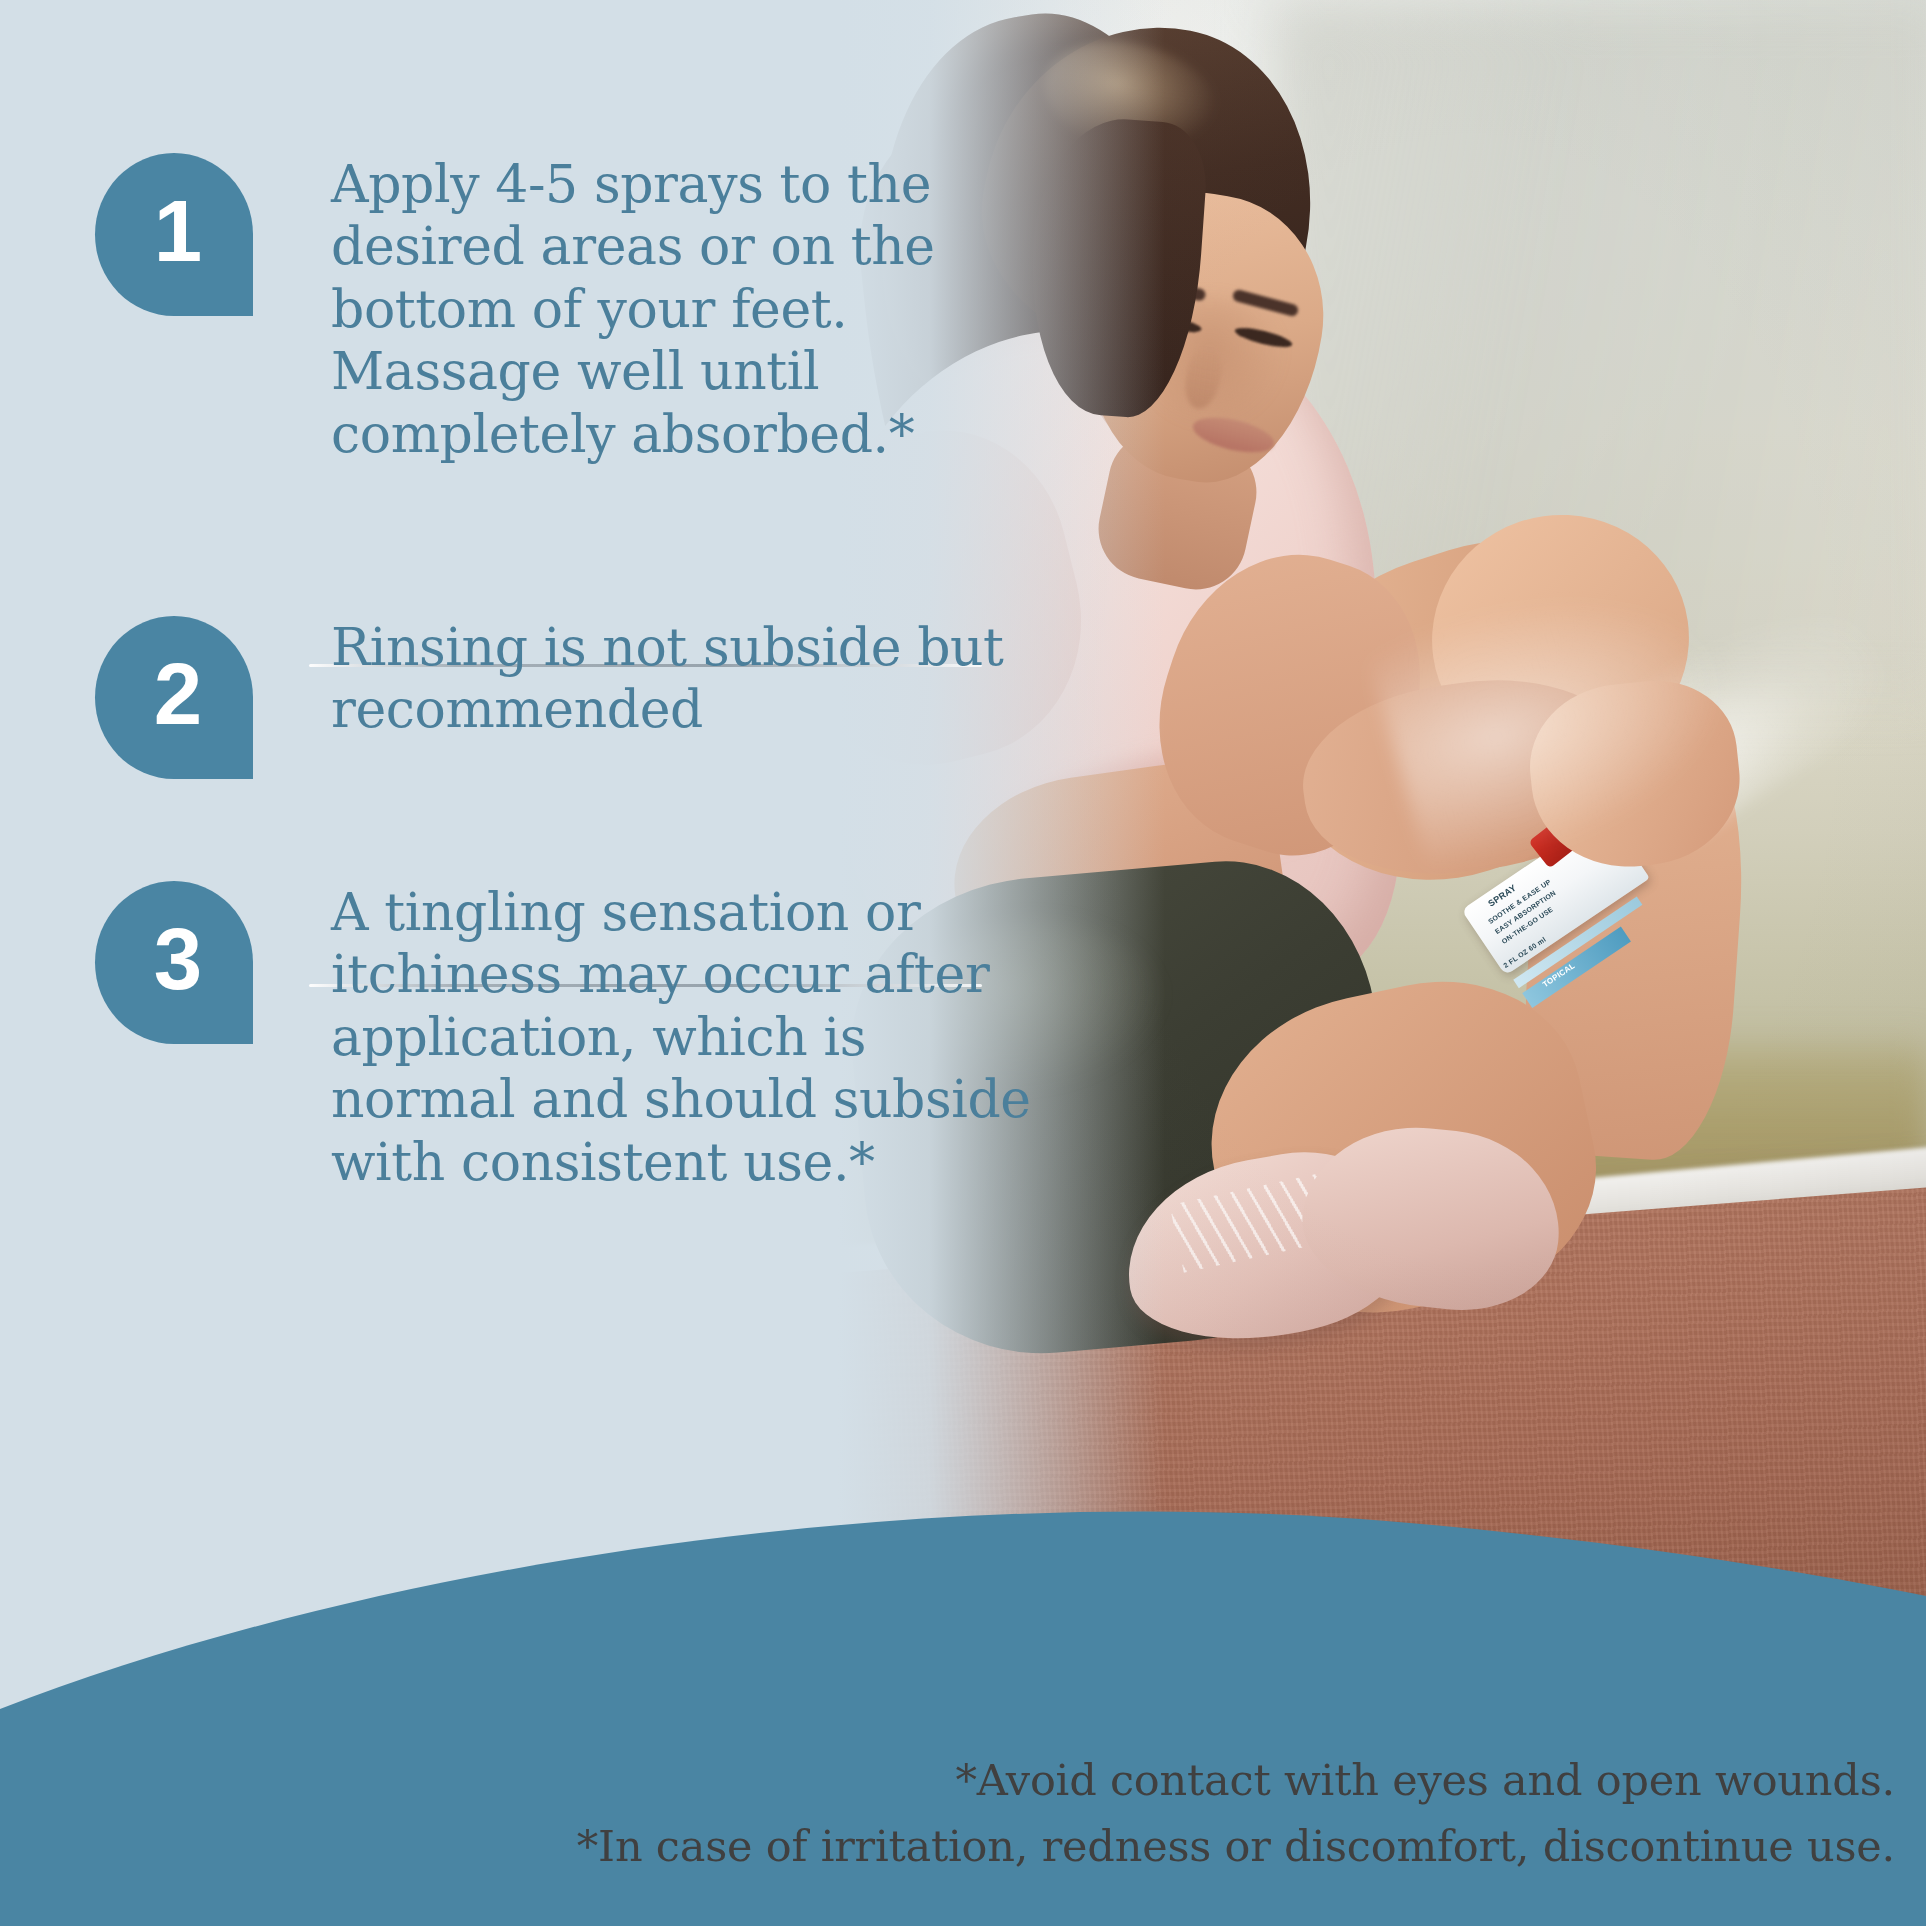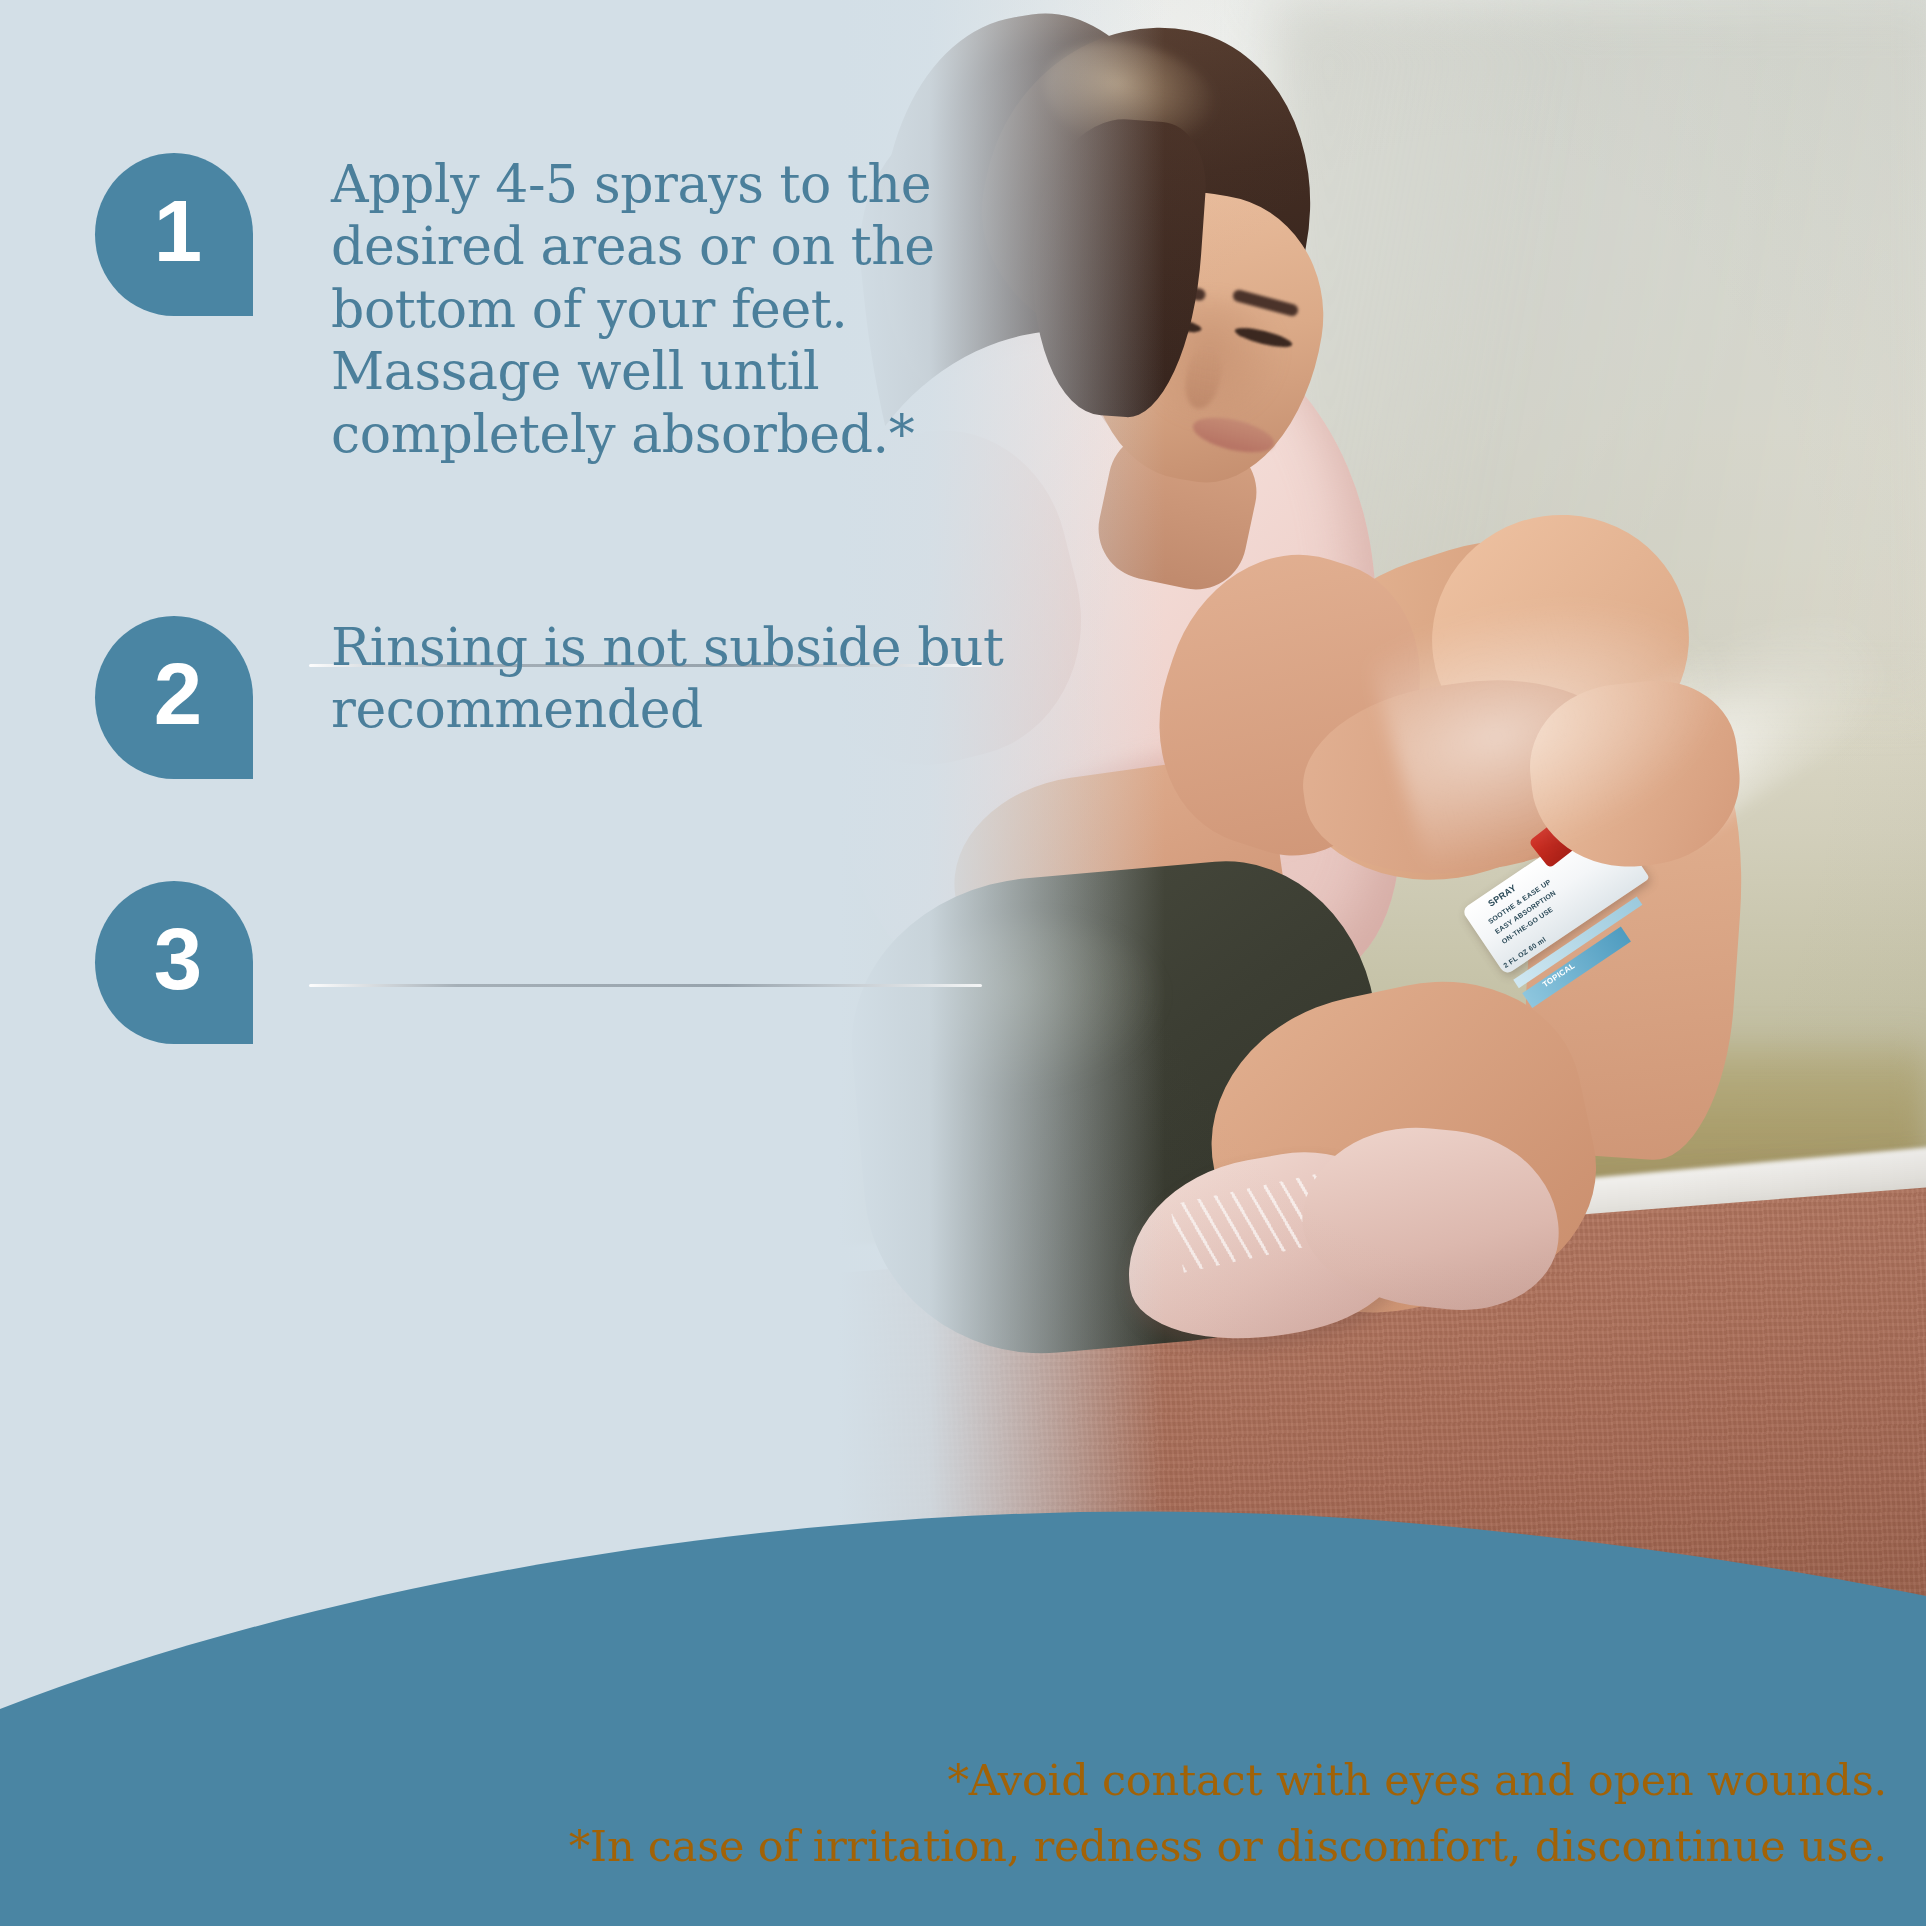--- a/index.html
+++ b/index.html
@@ -395,24 +395,24 @@
 
   
   .footer {
     position: absolute;
     left: 0; right: 0; bottom: 0;
     height: 416px;
   }
   .footer svg { position: absolute; left: 0; top: 0; width: 100%; height: 100%; display: block; }
   .footer-text {
     position: absolute;
-    left: 0; right: 8px; bottom: 48px;
+    left: 0; right: 0; bottom: 48px;
     text-align: right;
     padding-right: 32px;
-    color: #a16207;
+    color: #404040;
     font-family: "DejaVu Serif", serif;
     font-size: 43px;
     line-height: 1.52;
     letter-spacing: -0.2px;
   }
   .footer-text div { white-space: nowrap; }
 </style>
 </head>
 <body>
 
@@ -507,20 +507,21 @@
       </div>
       <div class="step-text">Rinsing is not subside but recommended</div>
     </div>
 
     <div class="divider" id="div2"></div>
 
     <div class="step" id="step3">
       <div class="badge">
         <span>3</span>
       </div>
+      <div class="step-text">A tingling sensation or itchiness may occur after application, which is normal and should subside with consistent use.*</div>
     </div>
   </div>
 
   <div class="footer">
     <svg viewBox="0 0 1946 420" preserveAspectRatio="none">
       <path d="M0,200 C360,60 900,-30 1400,10 C1620,28 1820,60 1946,86 L1946,420 L0,420 Z" fill="#4a85a3"></path>
     </svg>
     <div class="footer-text">
       <div>*Avoid contact with eyes and open wounds.</div>
       <div>*In case of irritation, redness or discomfort, discontinue use.</div>

